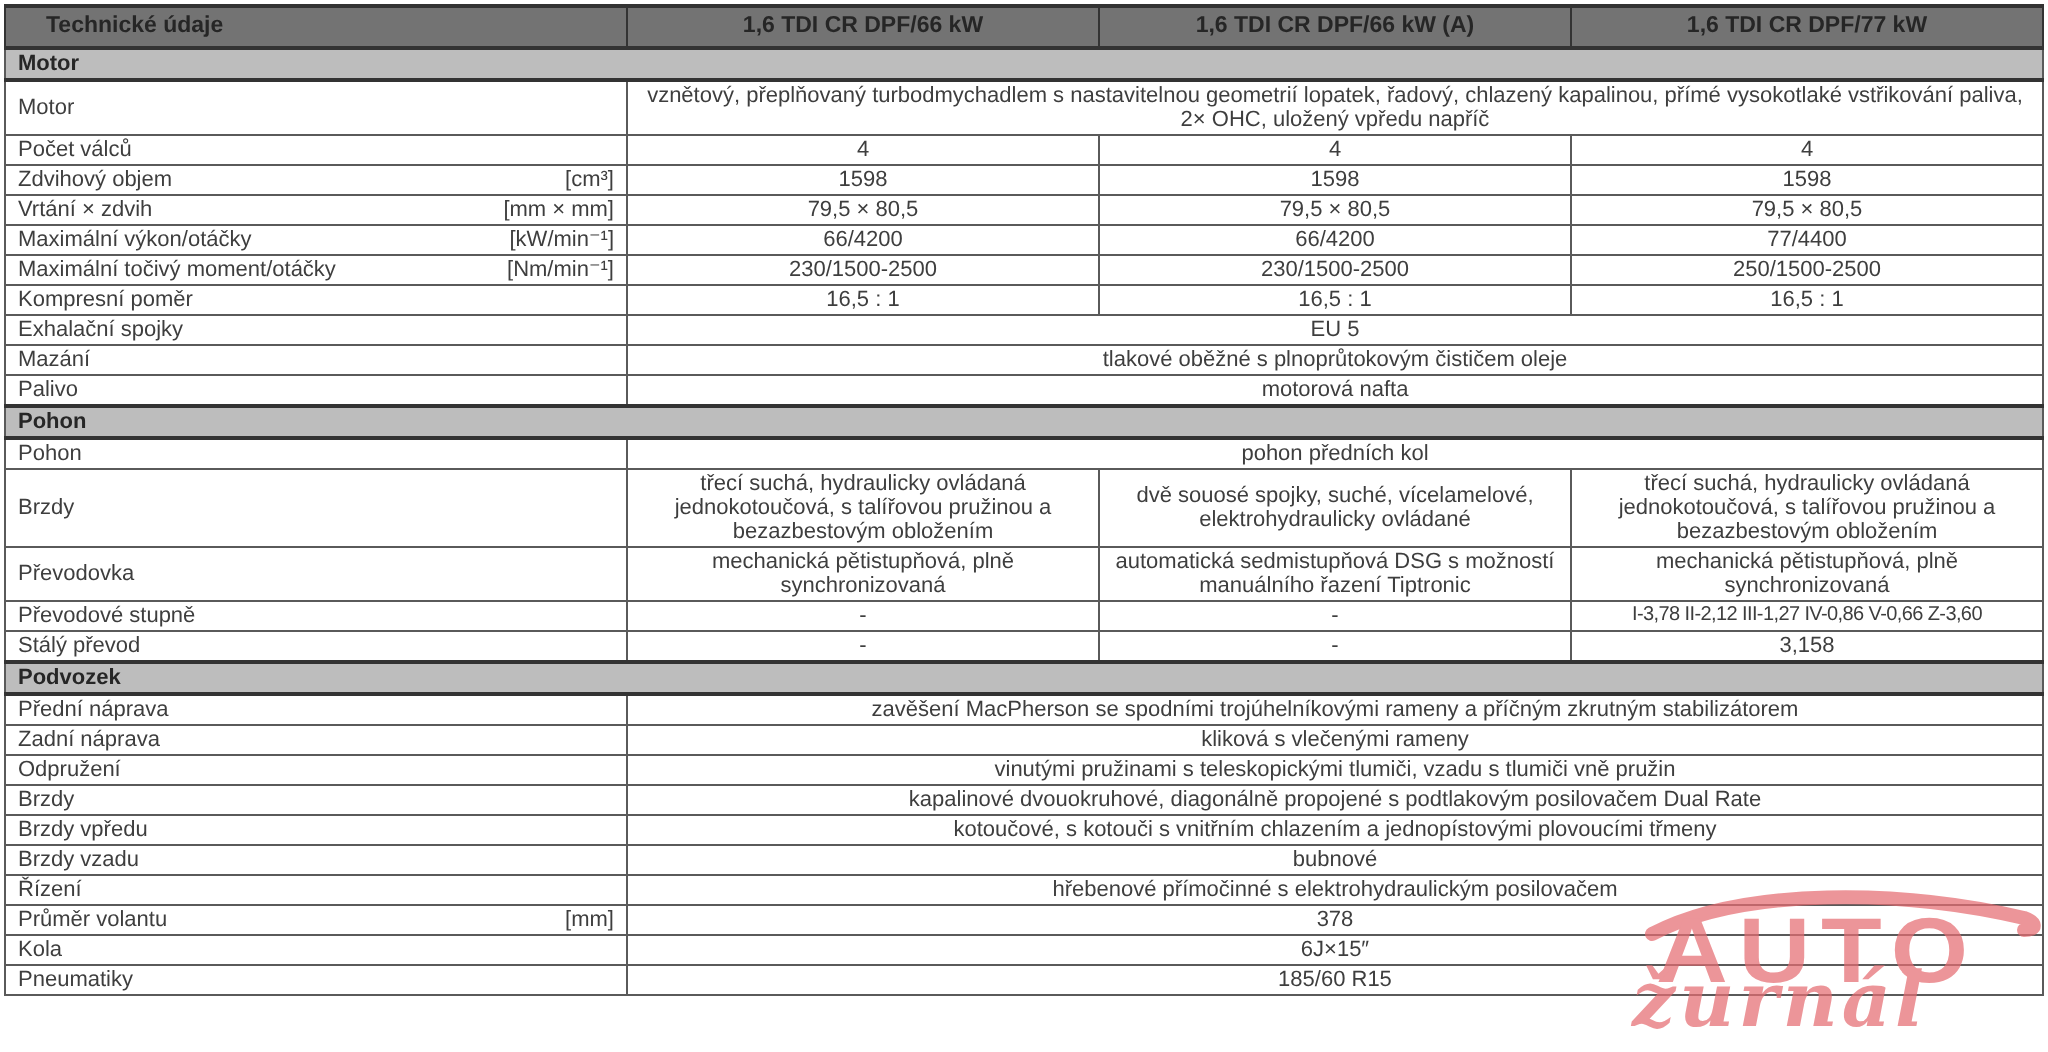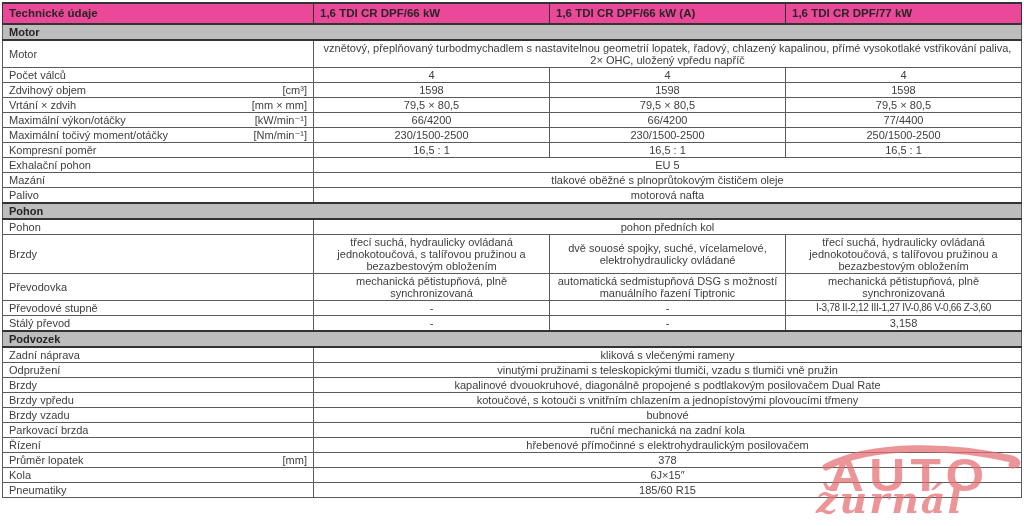--- a/index.html
+++ b/index.html
@@ -24,31 +24,31 @@
 
   td, th {
     border: 1px solid #5a5a5a;
     padding: 1px 6px;
     line-height: 12px;
     vertical-align: middle;
     overflow: hidden;
   }
 
   thead th {
-    background: #ec4899;
+    background: #737373;
     border: 1px solid #333333;
     border-top-width: 2px;
     border-bottom-width: 2px;
     color: #262626;
     font-size: 11.5px;
-    padding: 3px 6px;
+    padding: 3px 20px;
     line-height: 13px;
   }
   th.h-label { text-align: left; }
-  th.h-val   { text-align: left; }
+  th.h-val   { text-align: center; }
 
   tr.section-row td {
     background: #bdbdbd;
     color: #262626;
     font-weight: bold;
     border-top: 2px solid #333333;
     border-bottom: 2px solid #333333;
     text-align: left;
   }
 
@@ -170,21 +170,21 @@
         <td class="value-cell">230/1500-2500</td>
         <td class="value-cell">250/1500-2500</td>
       </tr>
       <tr>
         <td class="label-cell">Kompresní poměr</td>
         <td class="value-cell">16,5 : 1</td>
         <td class="value-cell">16,5 : 1</td>
         <td class="value-cell">16,5 : 1</td>
       </tr>
       <tr>
-        <td class="label-cell">Exhalační pohon</td>
+        <td class="label-cell">Exhalační spojky</td>
         <td colspan="3" class="value-cell">EU 5</td>
       </tr>
       <tr>
         <td class="label-cell">Mazání</td>
         <td colspan="3" class="value-cell">tlakové oběžné s plnoprůtokovým čističem oleje</td>
       </tr>
       <tr>
         <td class="label-cell">Palivo</td>
         <td colspan="3" class="value-cell">motorová nafta</td>
       </tr>
@@ -216,51 +216,51 @@
       <tr>
         <td class="label-cell">Stálý převod</td>
         <td class="value-cell">-</td>
         <td class="value-cell">-</td>
         <td class="value-cell">3,158</td>
       </tr>
       <tr class="section-row">
         <td colspan="4">Podvozek</td>
       </tr>
       <tr>
+        <td class="label-cell">Přední náprava</td>
+        <td colspan="3" class="value-cell">zavěšení MacPherson se spodními trojúhelníkovými rameny a příčným zkrutným stabilizátorem</td>
+      </tr>
+      <tr>
         <td class="label-cell">Zadní náprava</td>
         <td colspan="3" class="value-cell">kliková s vlečenými rameny</td>
       </tr>
       <tr>
         <td class="label-cell">Odpružení</td>
         <td colspan="3" class="value-cell">vinutými pružinami s teleskopickými tlumiči, vzadu s tlumiči vně pružin</td>
       </tr>
       <tr>
         <td class="label-cell">Brzdy</td>
         <td colspan="3" class="value-cell">kapalinové dvouokruhové, diagonálně propojené s podtlakovým posilovačem Dual Rate</td>
       </tr>
       <tr>
         <td class="label-cell">Brzdy vpředu</td>
         <td colspan="3" class="value-cell">kotoučové, s kotouči s vnitřním chlazením a jednopístovými plovoucími třmeny</td>
       </tr>
       <tr>
         <td class="label-cell">Brzdy vzadu</td>
         <td colspan="3" class="value-cell">bubnové</td>
       </tr>
       <tr>
-        <td class="label-cell">Parkovací brzda</td>
-        <td colspan="3" class="value-cell">ruční mechanická na zadní kola</td>
-      </tr>
-      <tr>
         <td class="label-cell">Řízení</td>
         <td colspan="3" class="value-cell">hřebenové přímočinné s elektrohydraulickým posilovačem</td>
       </tr>
       <tr>
         <td class="label-cell">
           <div class="label-wrap">
-            <span>Průměr lopatek</span>
+            <span>Průměr volantu</span>
             <span class="unit">[mm]</span>
           </div>
         </td>
         <td colspan="3" class="value-cell">378</td>
       </tr>
       <tr>
         <td class="label-cell">Kola</td>
         <td colspan="3" class="value-cell">6J×15″</td>
       </tr>
       <tr>

